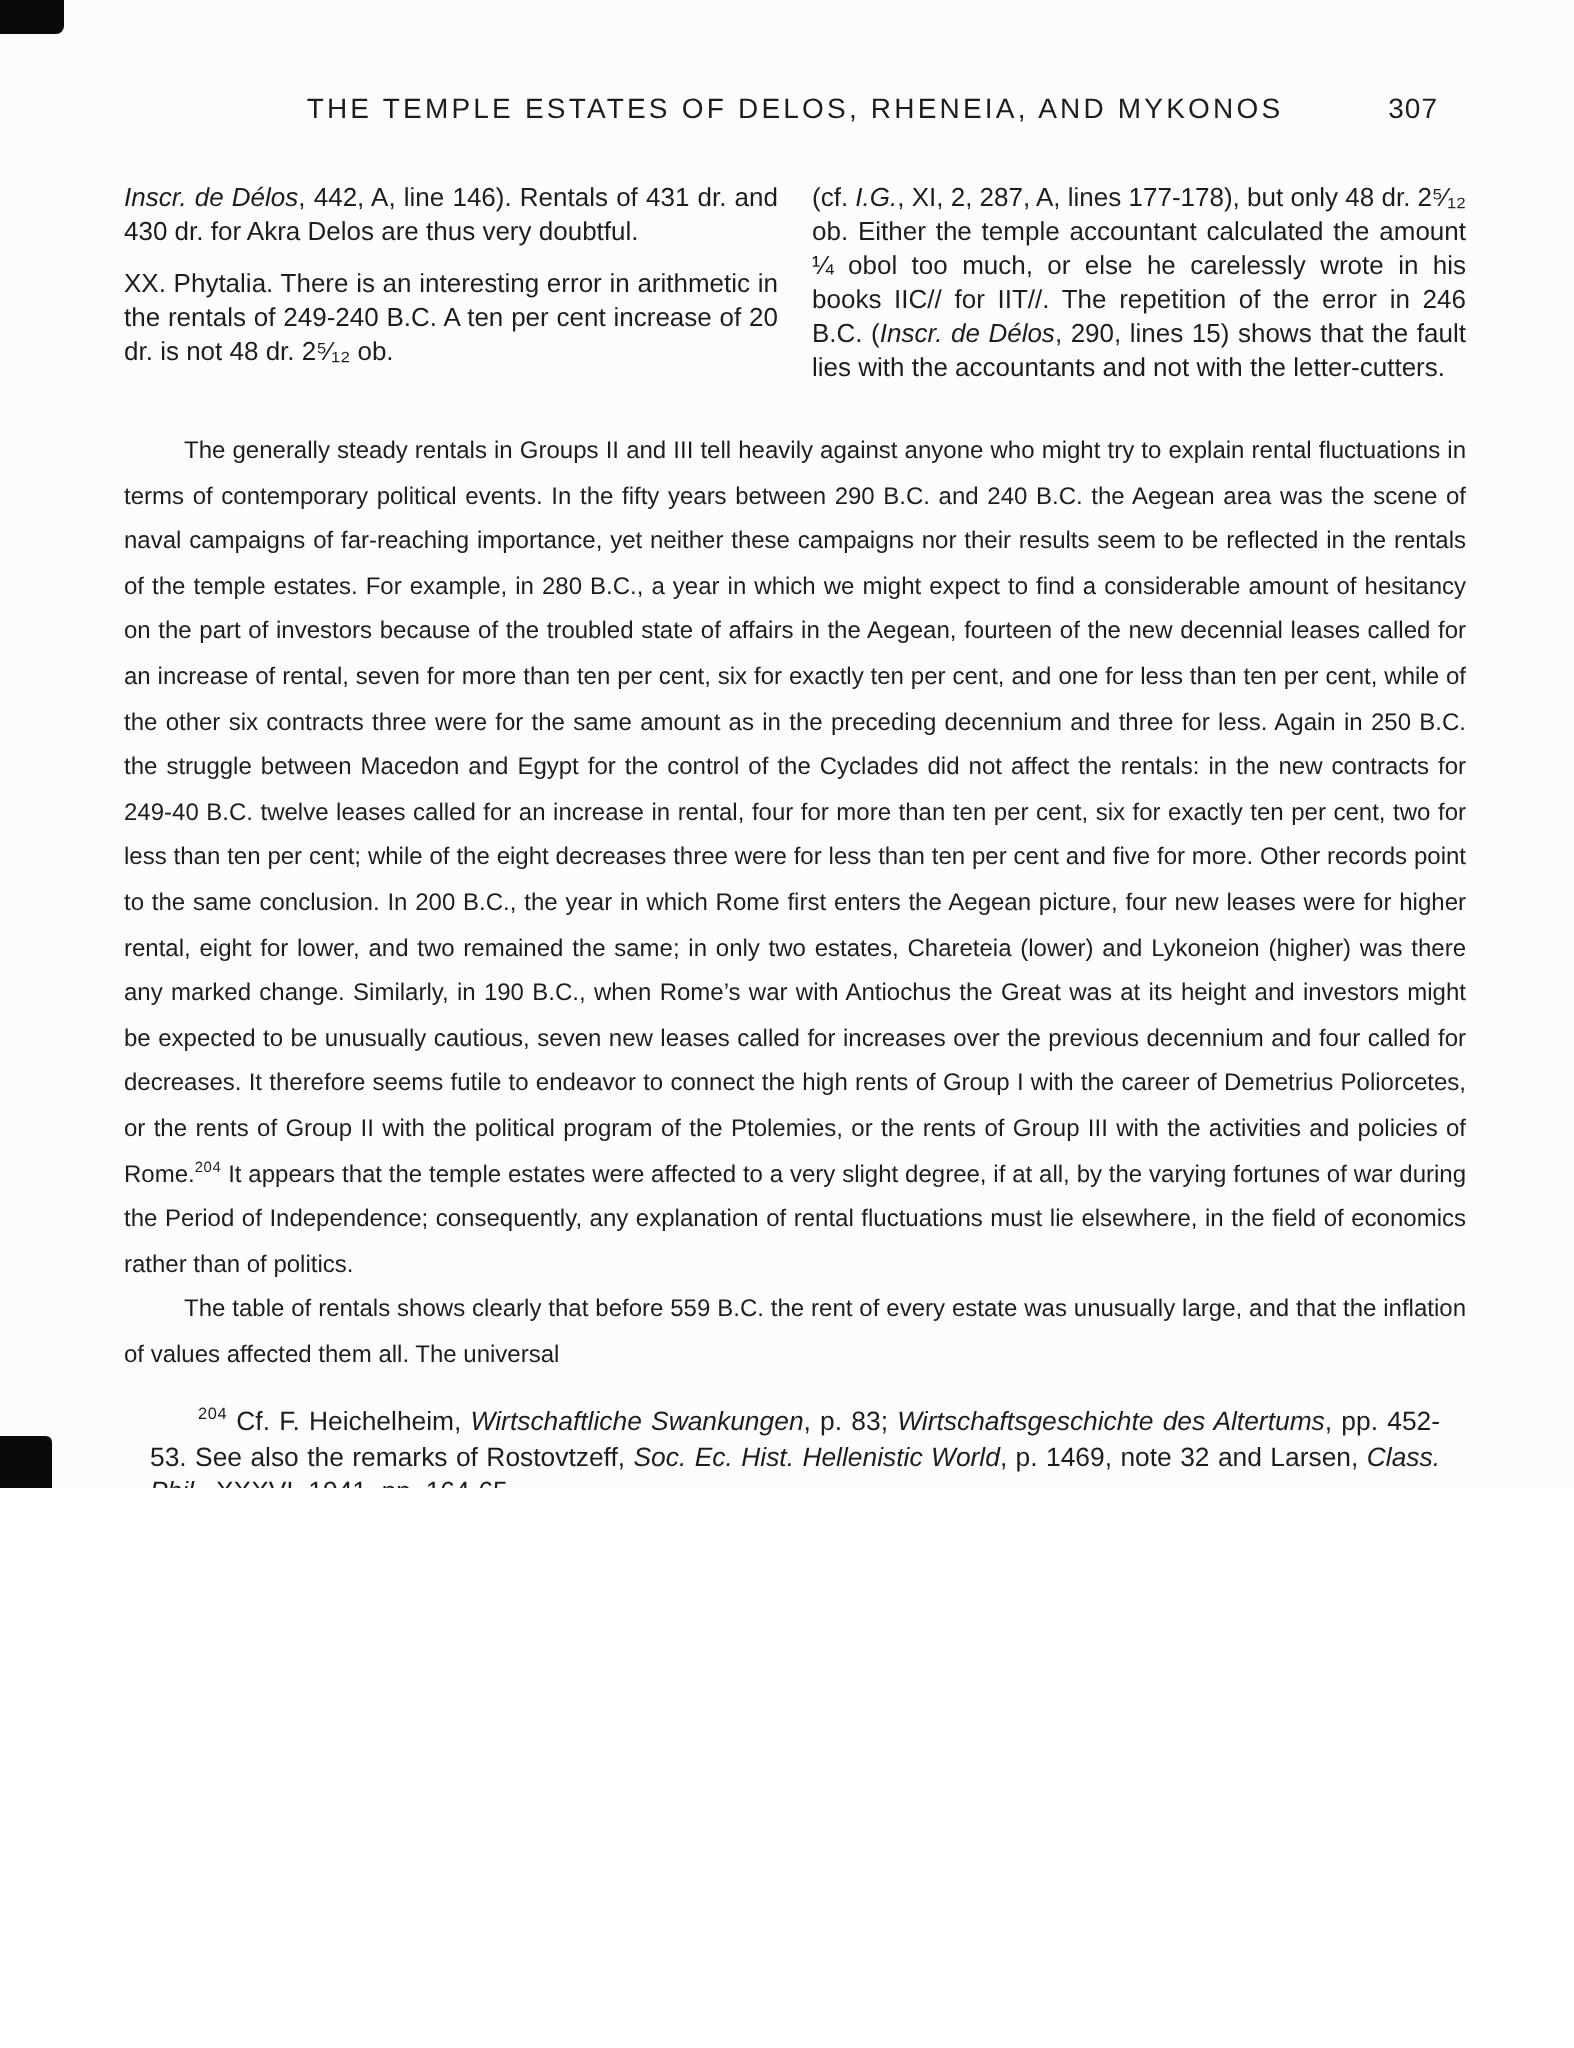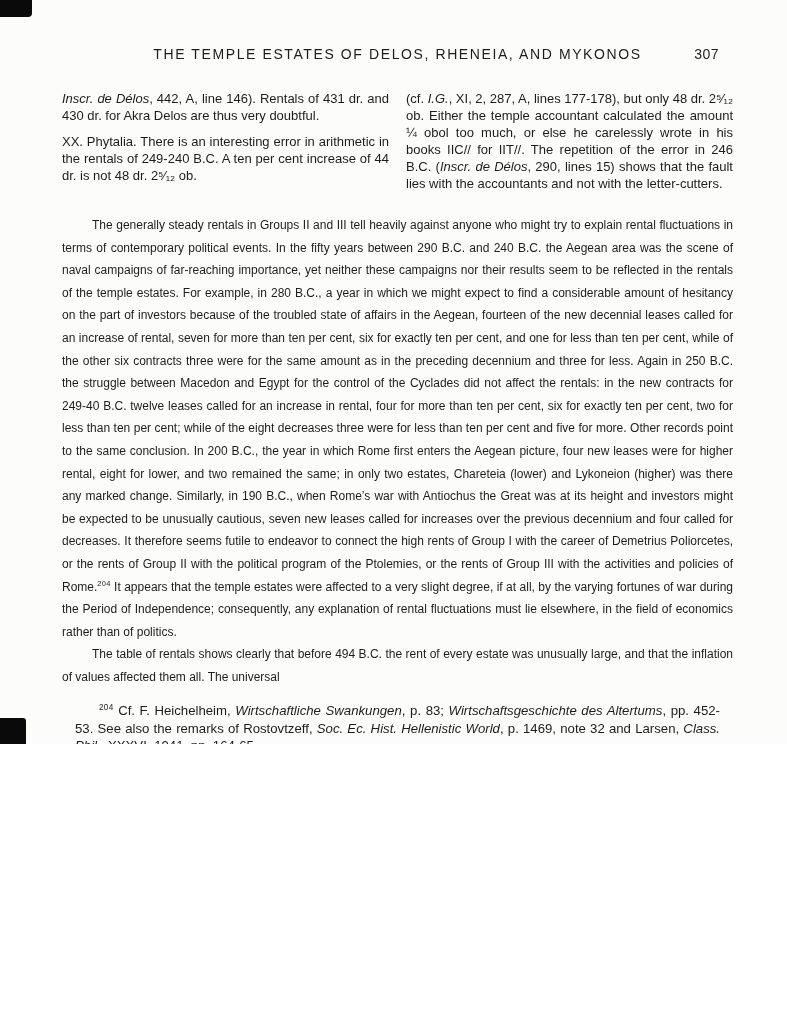--- a/index.html
+++ b/index.html
@@ -73,29 +73,29 @@
   <div class="artifact bl"></div>
 
   <header class="running-head">
     <span class="title">THE TEMPLE ESTATES OF DELOS, RHENEIA, AND MYKONOS</span>
     <span class="pagenum">307</span>
   </header>
 
   <section class="notes">
     <div class="col">
       <p><span class="run-i">Inscr. de Délos</span><span>, 442, A, line 146).  Rentals of 431 dr. and 430 dr. for Akra Delos are thus very doubtful.</span></p>
-      <p><span>XX.  Phytalia.  There is an interesting error in arithmetic in the rentals of 249-240 B.C.  A ten per cent increase of 44 dr. is not 48 dr. 2⁵⁄₁₂ ob.</span></p>
+      <p><span>XX.  Phytalia.  There is an interesting error in arithmetic in the rentals of 249-240 B.C.  A ten per cent increase of 20 dr. is not 48 dr. 2⁵⁄₁₂ ob.</span></p>
     </div>
     <div class="col">
       <p><span>(cf. </span><span class="run-i">I.G.</span><span>, XI, 2, 287, A, lines 177-178), but only 48 dr. 2⁵⁄₁₂ ob.  Either the temple accountant calculated the amount ¼ obol too much, or else he carelessly wrote in his books IIC// for IIT//.  The repetition of the error in 246 B.C. (</span><span class="run-i">Inscr. de Délos</span><span>, 290, lines 15) shows that the fault lies with the accountants and not with the letter-cutters.</span></p>
     </div>
   </section>
 
   <main class="bodytext">
     <p><span>The generally steady rentals in Groups II and III tell heavily against anyone who might try to explain rental fluctuations in terms of contemporary political events.  In the fifty years between 290 B.C. and 240 B.C. the Aegean area was the scene of naval campaigns of far-reaching importance, yet neither these campaigns nor their results seem to be reflected in the rentals of the temple estates.  For example, in 280 B.C., a year in which we might expect to find a considerable amount of hesitancy on the part of investors because of the troubled state of affairs in the Aegean, fourteen of the new decennial leases called for an increase of rental, seven for more than ten per cent, six for exactly ten per cent, and one for less than ten per cent, while of the other six contracts three were for the same amount as in the preceding decennium and three for less.  Again in 250 B.C. the struggle between Macedon and Egypt for the control of the Cyclades did not affect the rentals: in the new contracts for 249-40 B.C. twelve leases called for an increase in rental, four for more than ten per cent, six for exactly ten per cent, two for less than ten per cent; while of the eight decreases three were for less than ten per cent and five for more.  Other records point to the same conclusion.  In 200 B.C., the year in which Rome first enters the Aegean picture, four new leases were for higher rental, eight for lower, and two remained the same; in only two estates, Chareteia (lower) and Lykoneion (higher) was there any marked change.  Similarly, in 190 B.C., when Rome’s war with Antiochus the Great was at its height and investors might be expected to be unusually cautious, seven new leases called for increases over the previous decennium and four called for decreases.  It therefore seems futile to endeavor to connect the high rents of Group I with the career of Demetrius Poliorcetes, or the rents of Group II with the political program of the Ptolemies, or the rents of Group III with the activities and policies of Rome.</span><sup>204</sup><span> It appears that the temple estates were affected to a very slight degree, if at all, by the varying fortunes of war during the Period of Independence; consequently, any explanation of rental fluctuations must lie elsewhere, in the field of economics rather than of politics.</span></p>
-    <p><span>The table of rentals shows clearly that before 494 B.C. the rent of every estate was unusually large, and that the inflation of values affected them all.  The universal</span></p>
+    <p><span>The table of rentals shows clearly that before 559 B.C. the rent of every estate was unusually large, and that the inflation of values affected them all.  The universal</span></p>
   </main>
 
   <footer class="footnotes">
     <p><sup>204</sup><span> Cf. F. Heichelheim, </span><span class="run-i">Wirtschaftliche Swankungen</span><span>, p. 83; </span><span class="run-i">Wirtschaftsgeschichte des Altertums</span><span>, pp. 452-53.  See also the remarks of Rostovtzeff, </span><span class="run-i">Soc. Ec. Hist. Hellenistic World</span><span>, p. 1469, note 32 and Larsen, </span><span class="run-i">Class. Phil.</span><span>, XXXVI, 1941, pp. 164-65.</span></p>
   </footer>
 
 </div>
 
 </body></html>

